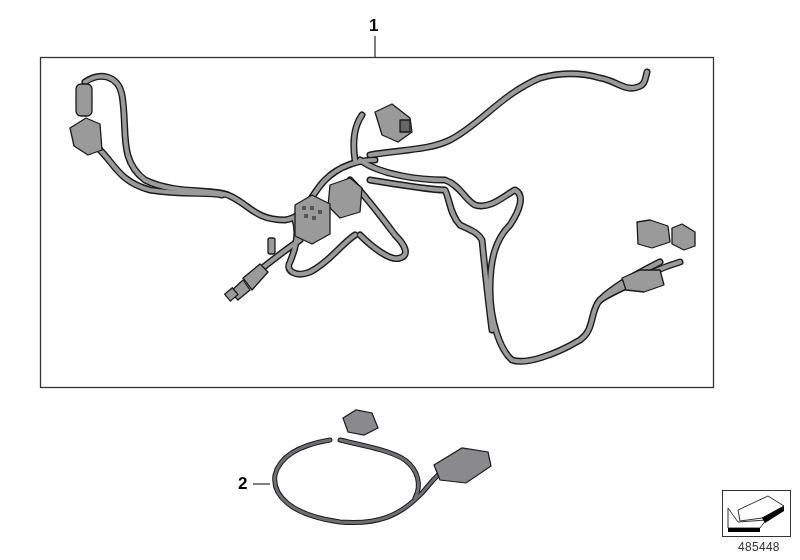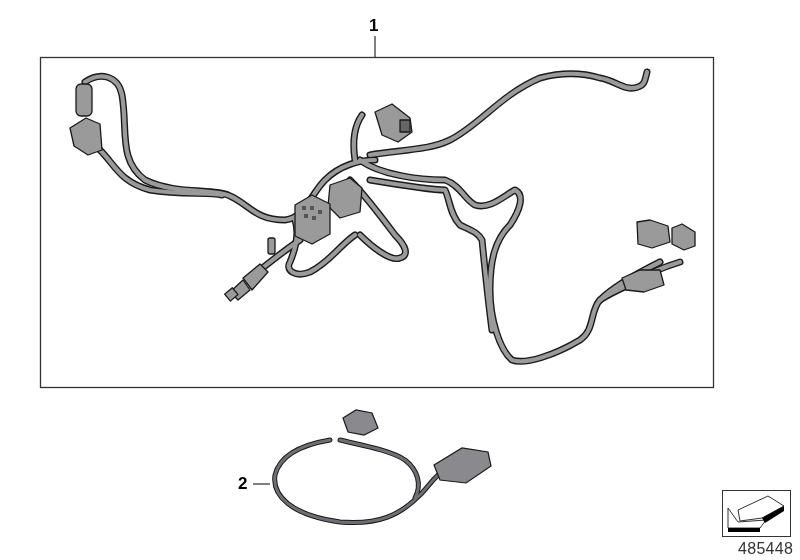--- a/index.html
+++ b/index.html
@@ -1,19 +1,19 @@
 <!DOCTYPE html>
 <html><head>
 <meta charset="utf-8">
 <style>
   html, body { margin: 0; padding: 0; background: #ffffff; }
   body { width: 800px; height: 560px; position: relative; overflow: hidden; font-family: "Liberation Sans", sans-serif; }
   .canvas { position: absolute; left: 0; top: 0; width: 800px; height: 560px; }
   .label { position: absolute; font-weight: bold; font-size: 17px; color: #000; font-family: "Liberation Sans", sans-serif; }
-  .diagram-id { position: absolute; font-size: 16px; color: #333; font-family: "Liberation Sans", sans-serif; letter-spacing: 0.3px; }
+  .diagram-id { position: absolute; font-size: 12px; color: #333; font-family: "Liberation Sans", sans-serif; letter-spacing: 0.3px; }
 </style>
 </head>
 <body>
 
 <svg class="canvas" viewBox="0 0 800 560" width="800" height="560" xmlns="http://www.w3.org/2000/svg">
 
   <rect x="40.5" y="57.5" width="673" height="330" fill="none" stroke="#333" stroke-width="1.3"></rect>
 
   <line x1="375" y1="36" x2="375" y2="57" stroke="#000" stroke-width="1"></line>
 

